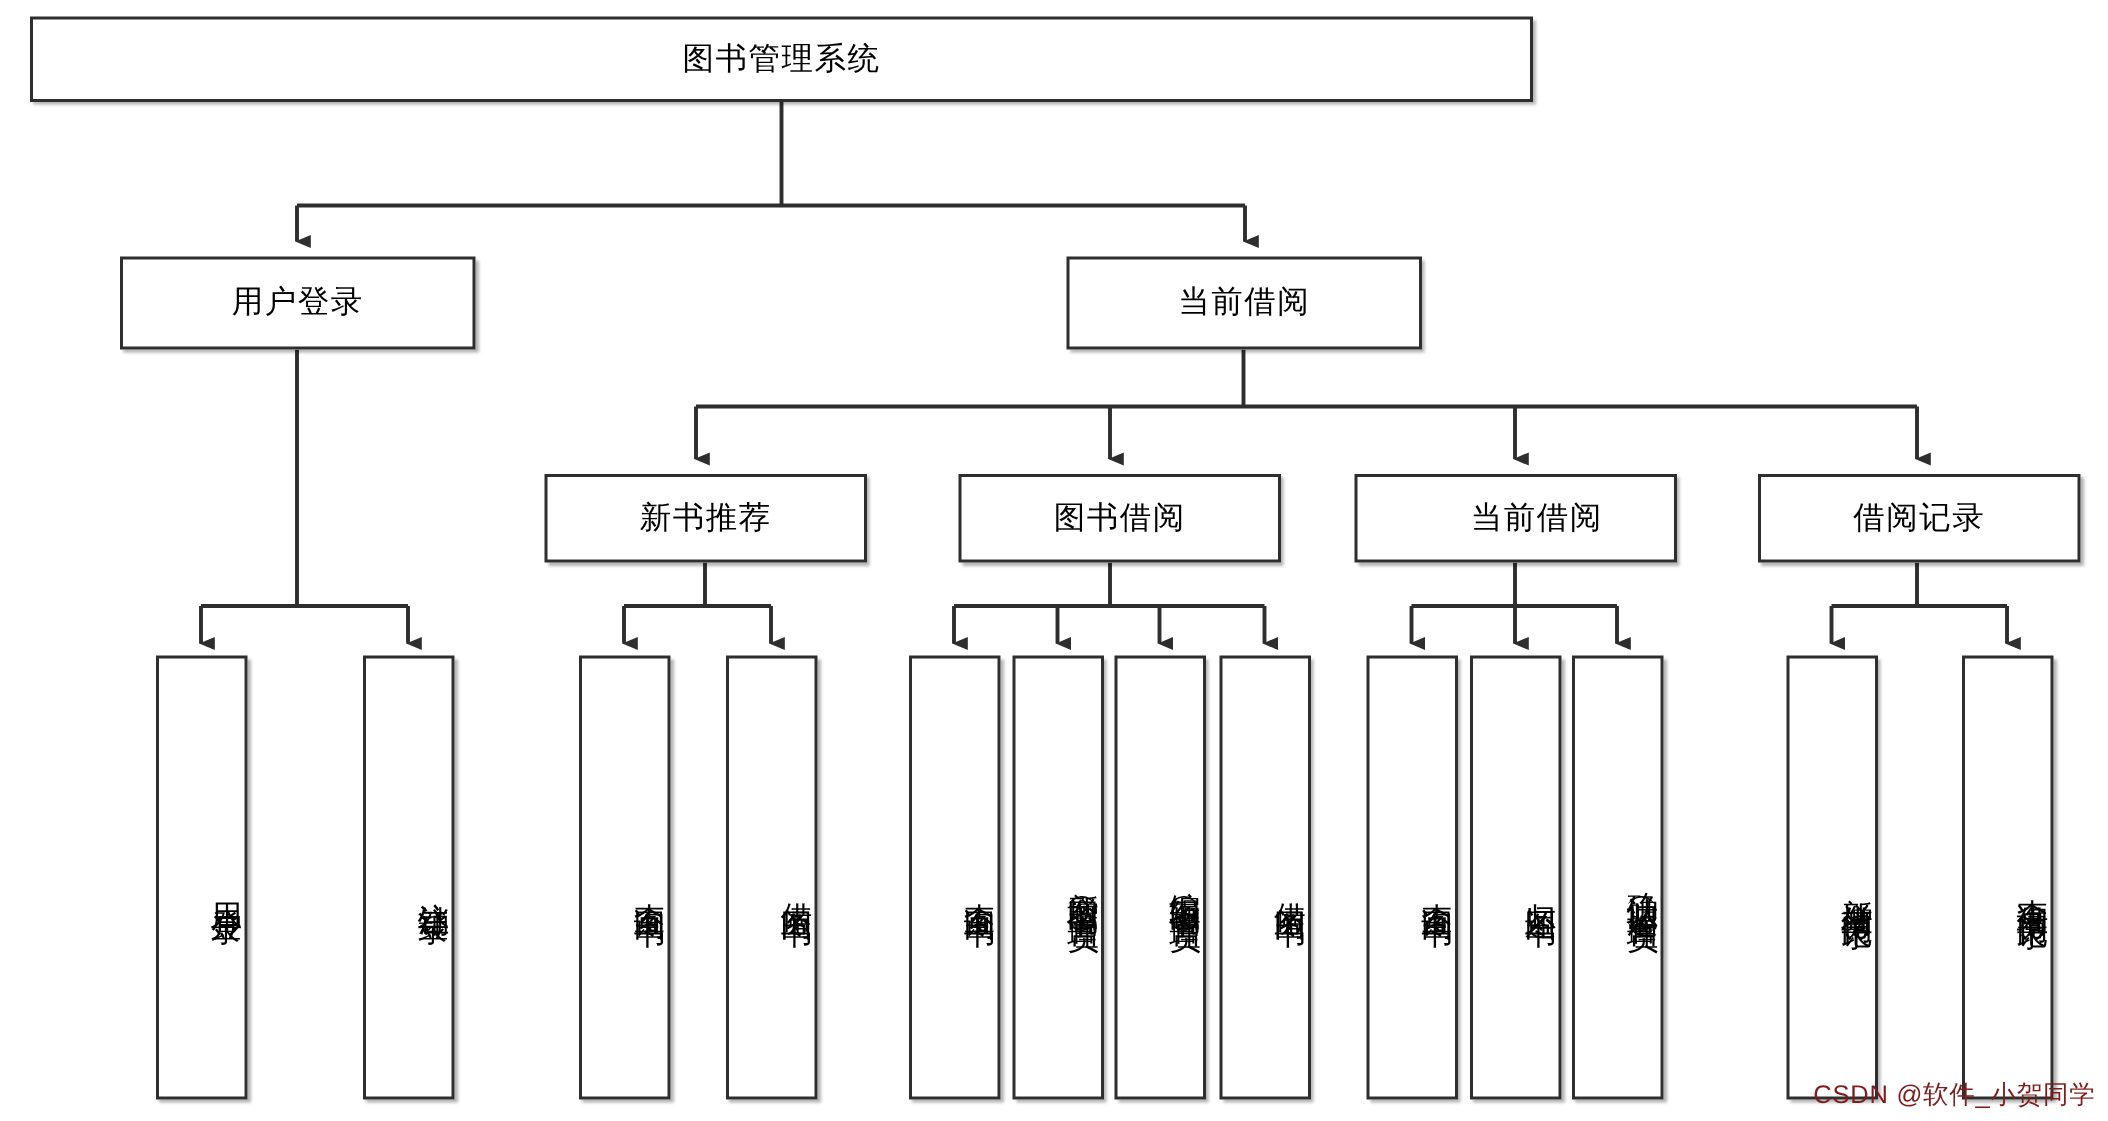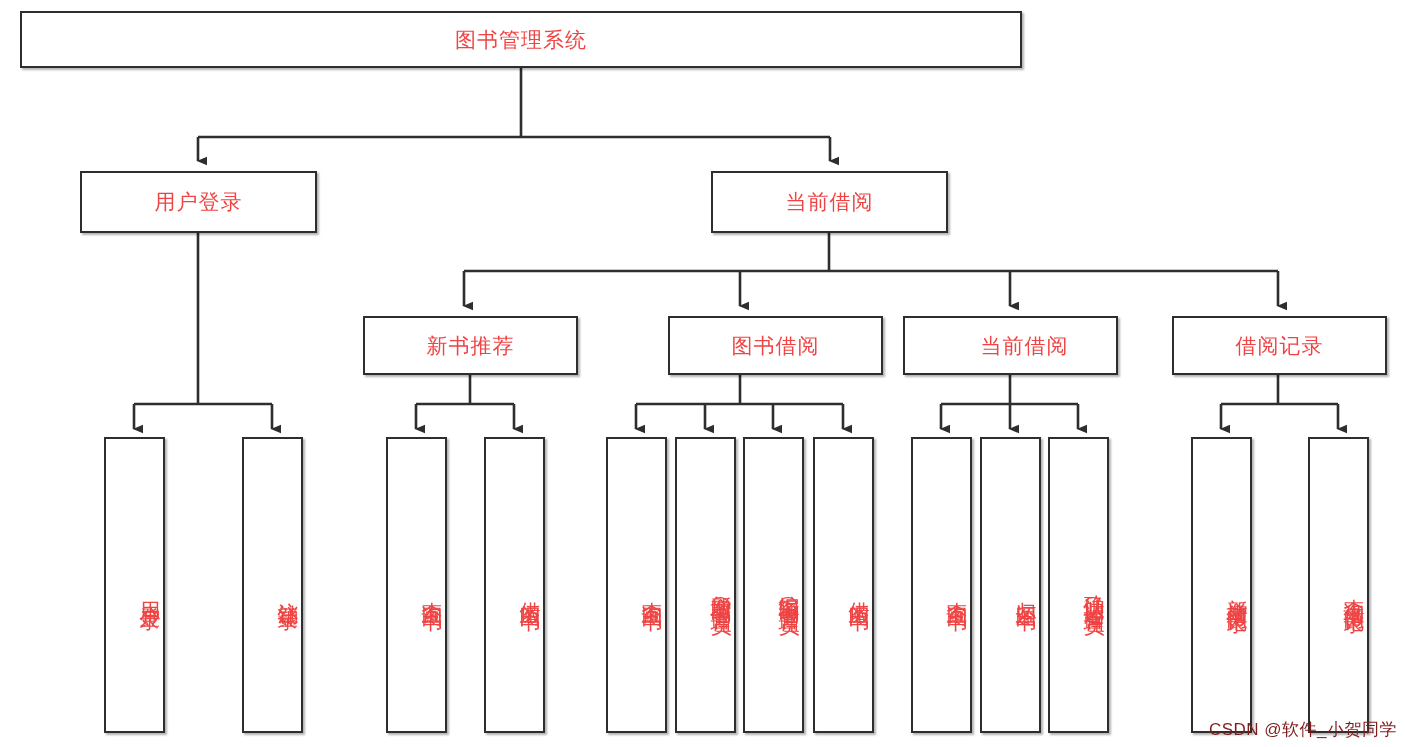--- a/index.html
+++ b/index.html
@@ -29,21 +29,21 @@
   }
   .node {
     position: absolute;
     box-sizing: border-box;
     background: #ffffff;
     border: 2px solid #2e2e2e;
     box-shadow: 2px 2px 2px rgba(0,0,0,0.30);
     display: flex;
     align-items: center;
     justify-content: center;
-    color: #ef4444;
+    color: #000000;
   }
   .node.horiz {
     font-size: 21px;
     letter-spacing: 1px;
     line-height: 1.2;
   }
   .node.vert {
     writing-mode: vertical-rl;
     text-orientation: upright;
     font-size: 21px;
@@ -132,21 +132,21 @@
   </div>
 
   <div class="node horiz" style="left:711px; top:171px; width:237px; height:62px;">
     <span class="node-label">当前借阅</span>
   </div>
 
   <div class="node horiz" style="left:363px; top:316px; width:215px; height:59px;">
     <span class="node-label">新书推荐</span>
   </div>
 
-  <div class="node horiz" style="left:668px; top:316px; width:215px; height:59px;">
+  <div class="node horiz" style="left:639px; top:316px; width:215px; height:59px;">
     <span class="node-label">图书借阅</span>
   </div>
 
   <div class="node horiz" style="left:903px; top:316px; width:215px; height:59px;padding-left:28px;">
     <span class="node-label">当前借阅</span>
   </div>
 
   <div class="node horiz" style="left:1172px; top:316px; width:215px; height:59px;">
     <span class="node-label">借阅记录</span>
   </div>

